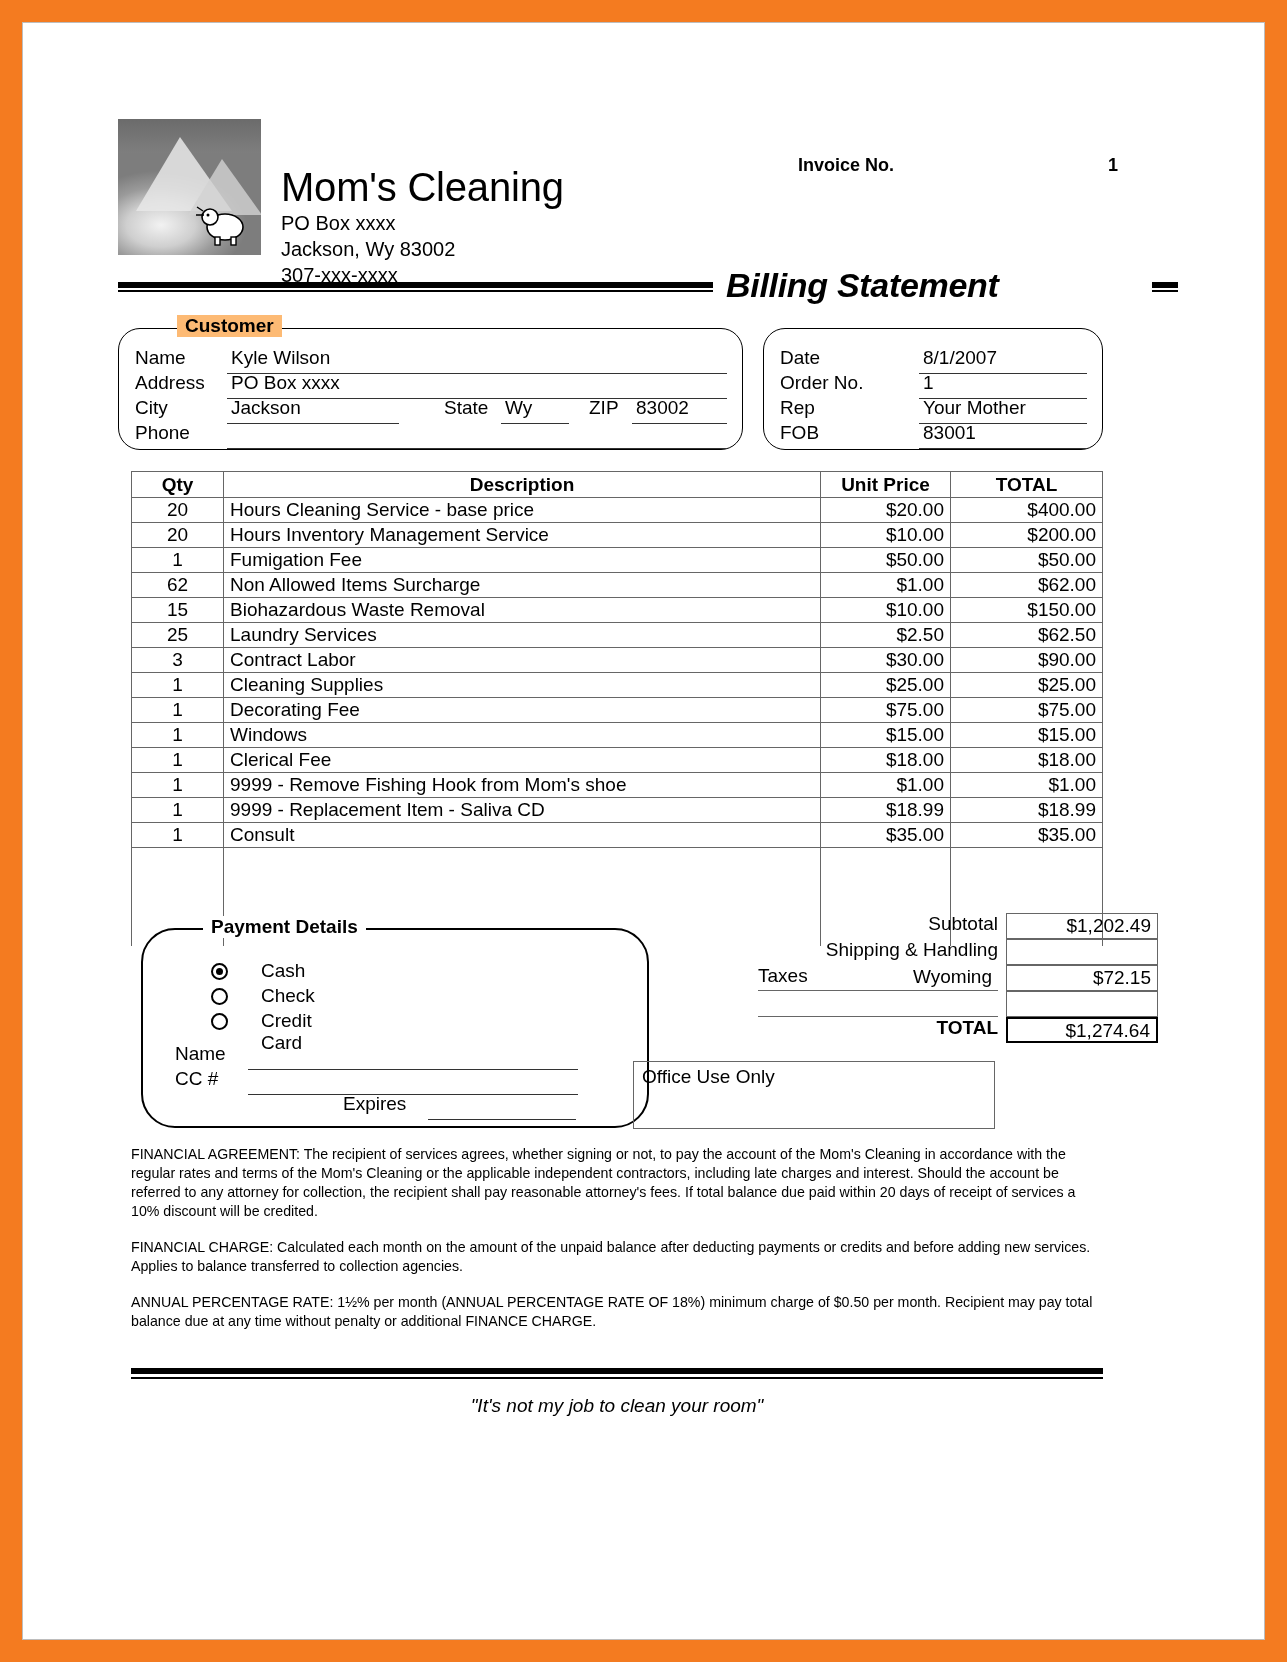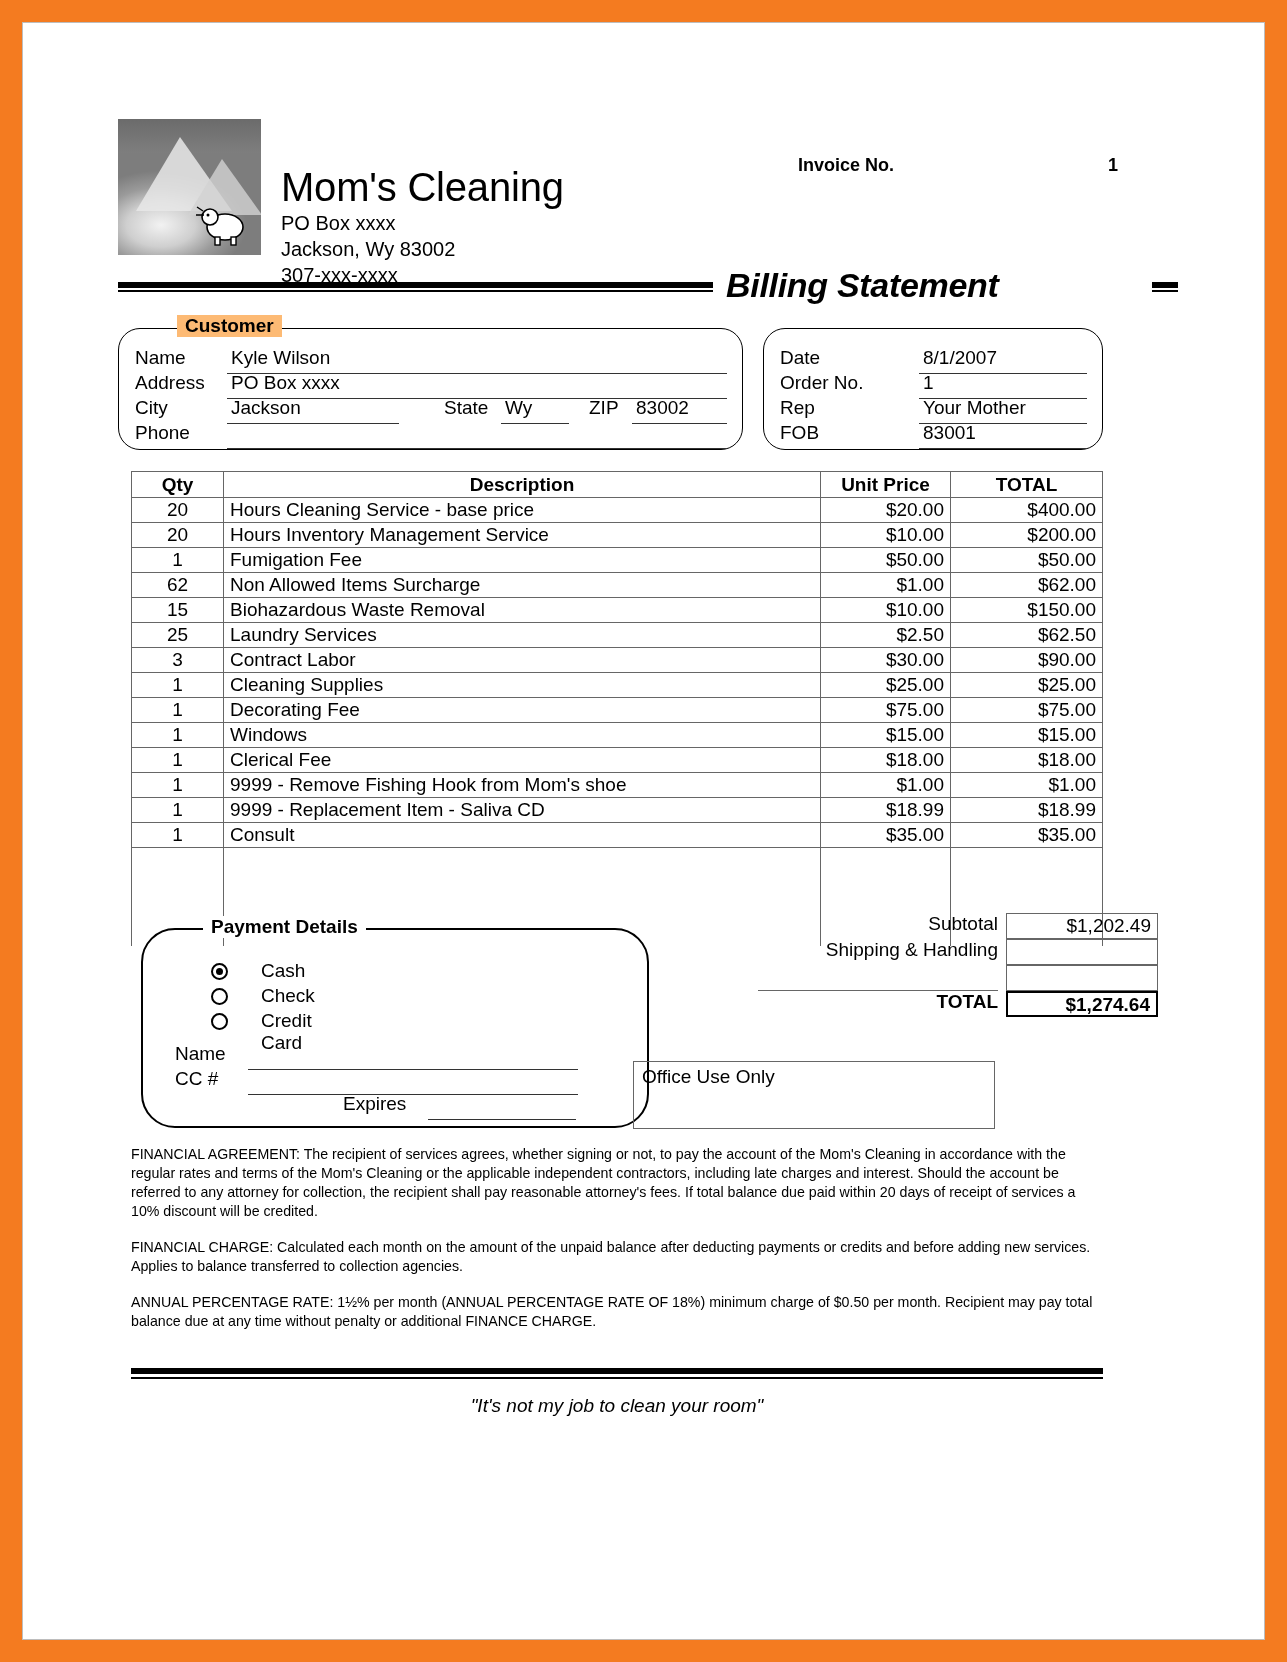--- a/index.html
+++ b/index.html
@@ -161,21 +161,21 @@
     font-size: 19px; text-align: right; white-space: nowrap;
   }
   .tval {
     position: absolute; right: 0; top: 0;
     width: 152px; height: 26px;
     border: 1px solid #666;
     border-bottom: 1px solid #666;
     font-size: 19px; text-align: right;
     padding-right: 6px; line-height: 24px;
   }
-  .tval.strong { border: 2.5px solid #000; font-weight: bold; }
+  .tval.strong { border: 2.5px solid #000; font-weight: normal; }
   .tlabel.strong { font-weight: bold; }
   .tax-state {
     position: absolute; right: 160px; top: 0;
     width: 240px; text-align: right;
     font-size: 19px;
     border-bottom: 1px solid #666;
     height: 26px; line-height: 24px;
     padding-right: 6px;
   }
   .tax-word { position: absolute; left: 0; top: 0; font-size: 19px; }
@@ -455,20 +455,25 @@
   <div class="totals">
     <div class="trow">
       <div class="tlabel">Subtotal</div>
       <div class="tval">$1,202.49</div>
     </div>
     <div class="trow">
       <div class="tlabel">Shipping &amp; Handling</div>
       <div class="tval"></div>
     </div>
     <div class="trow">
+      <div class="tax-word" style="right:400px;">Taxes</div>
+      <div class="tax-state">Wyoming</div>
+      <div class="tval">$72.15</div>
+    </div>
+    <div class="trow">
       <div class="empty-underline"></div>
       <div class="tval"></div>
     </div>
     <div class="trow">
       <div class="tlabel strong">TOTAL</div>
       <div class="tval strong">$1,274.64</div>
     </div>
   </div>
 
   <div class="pay-box">

